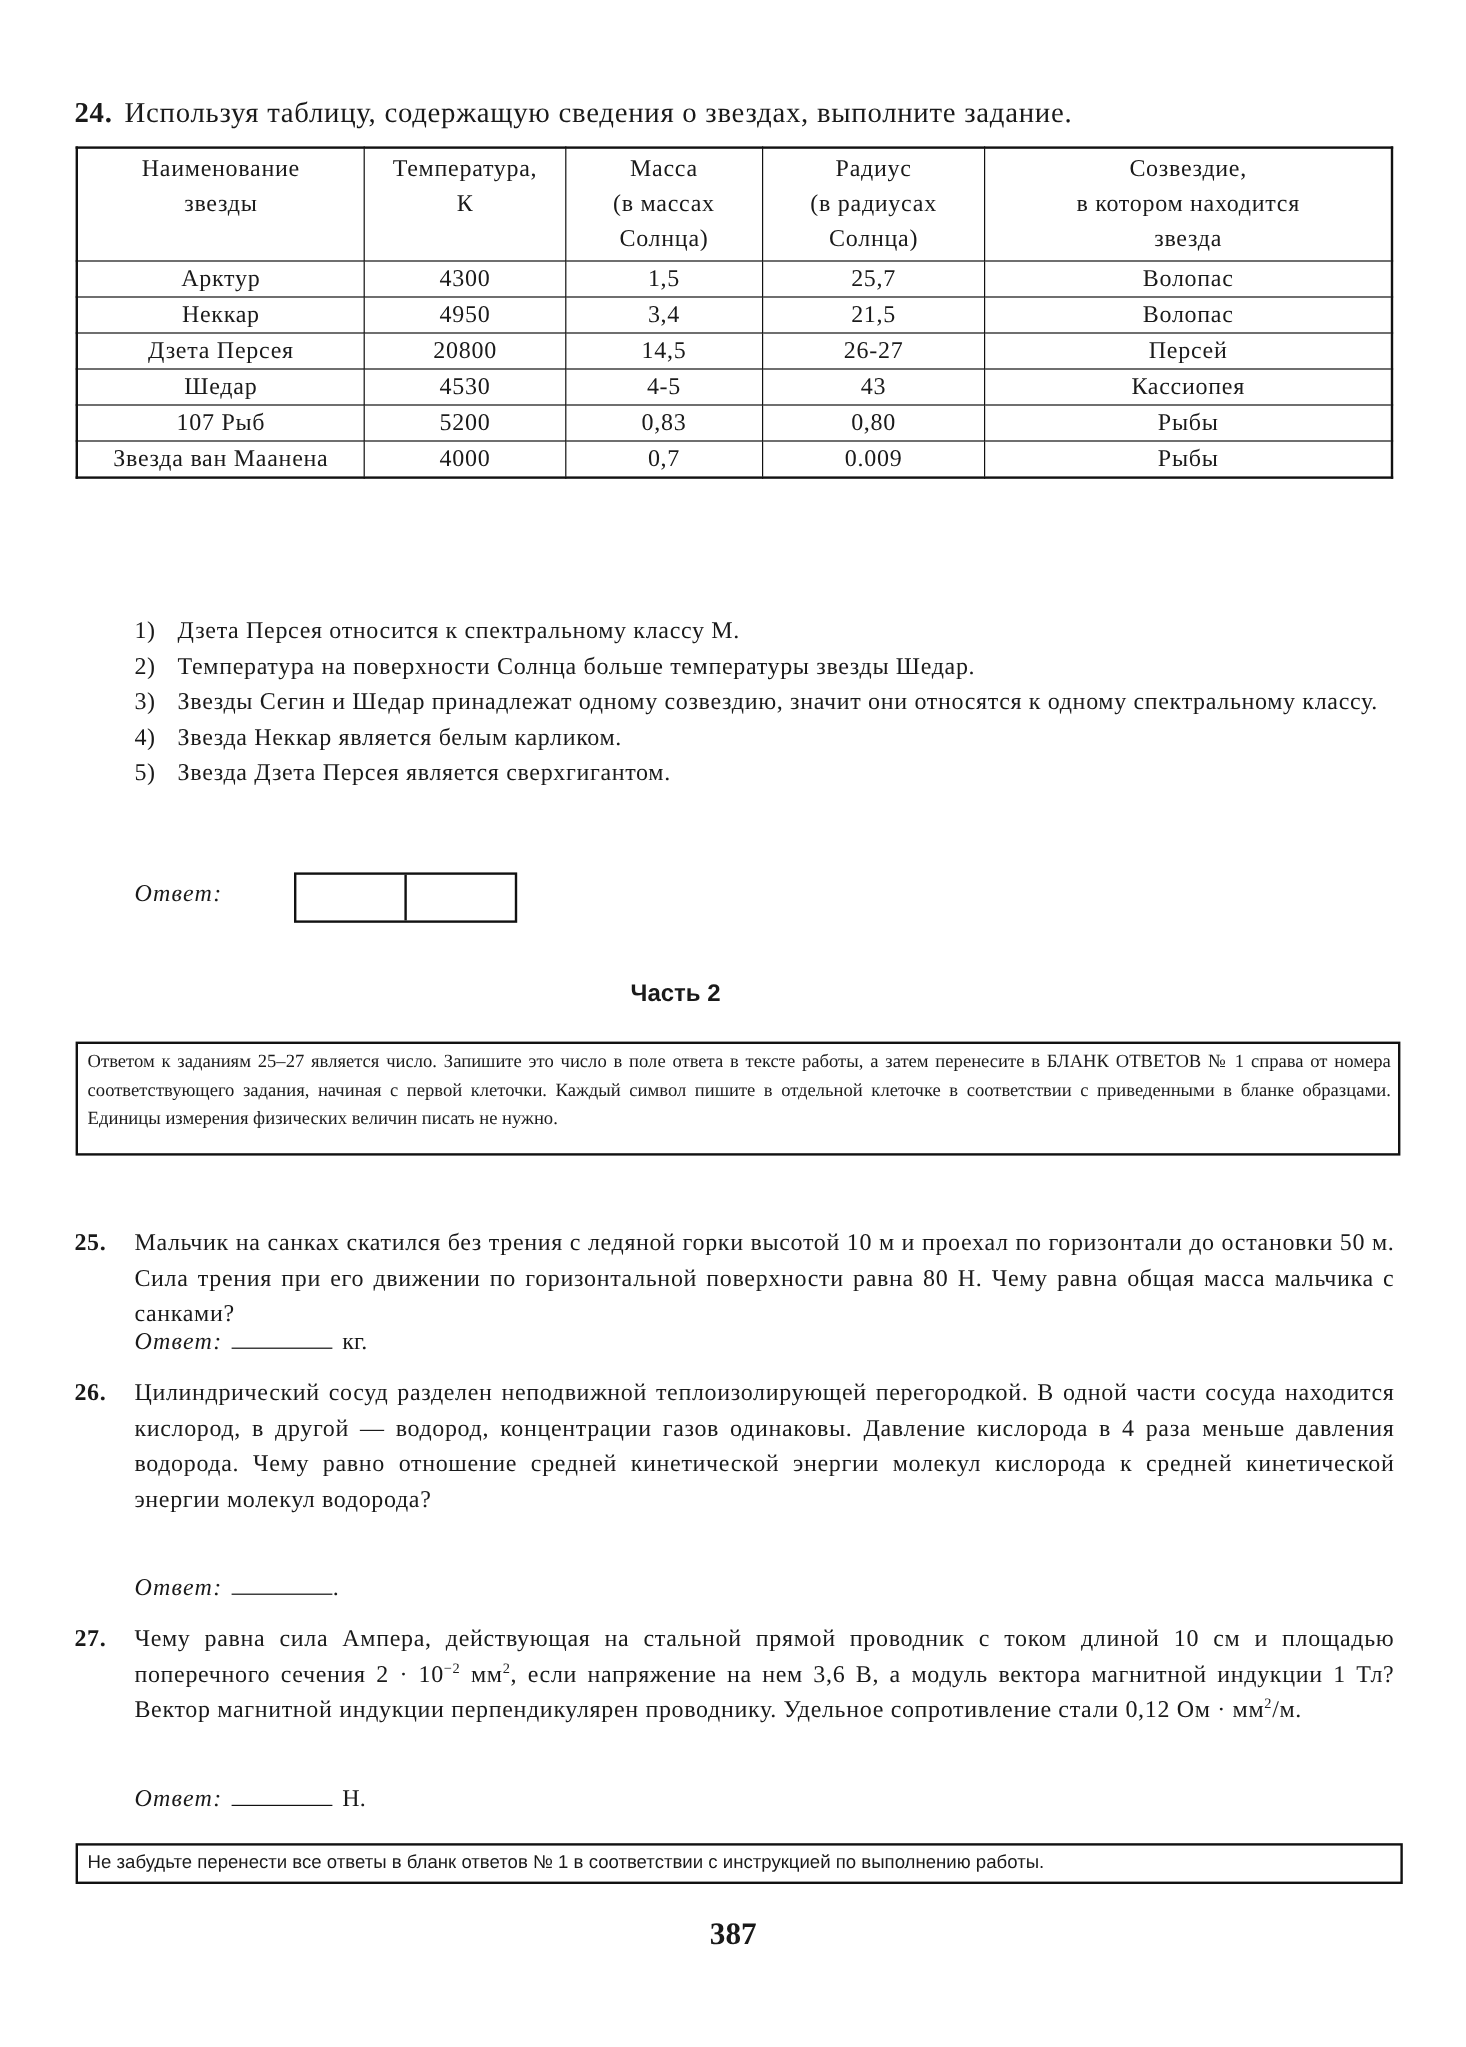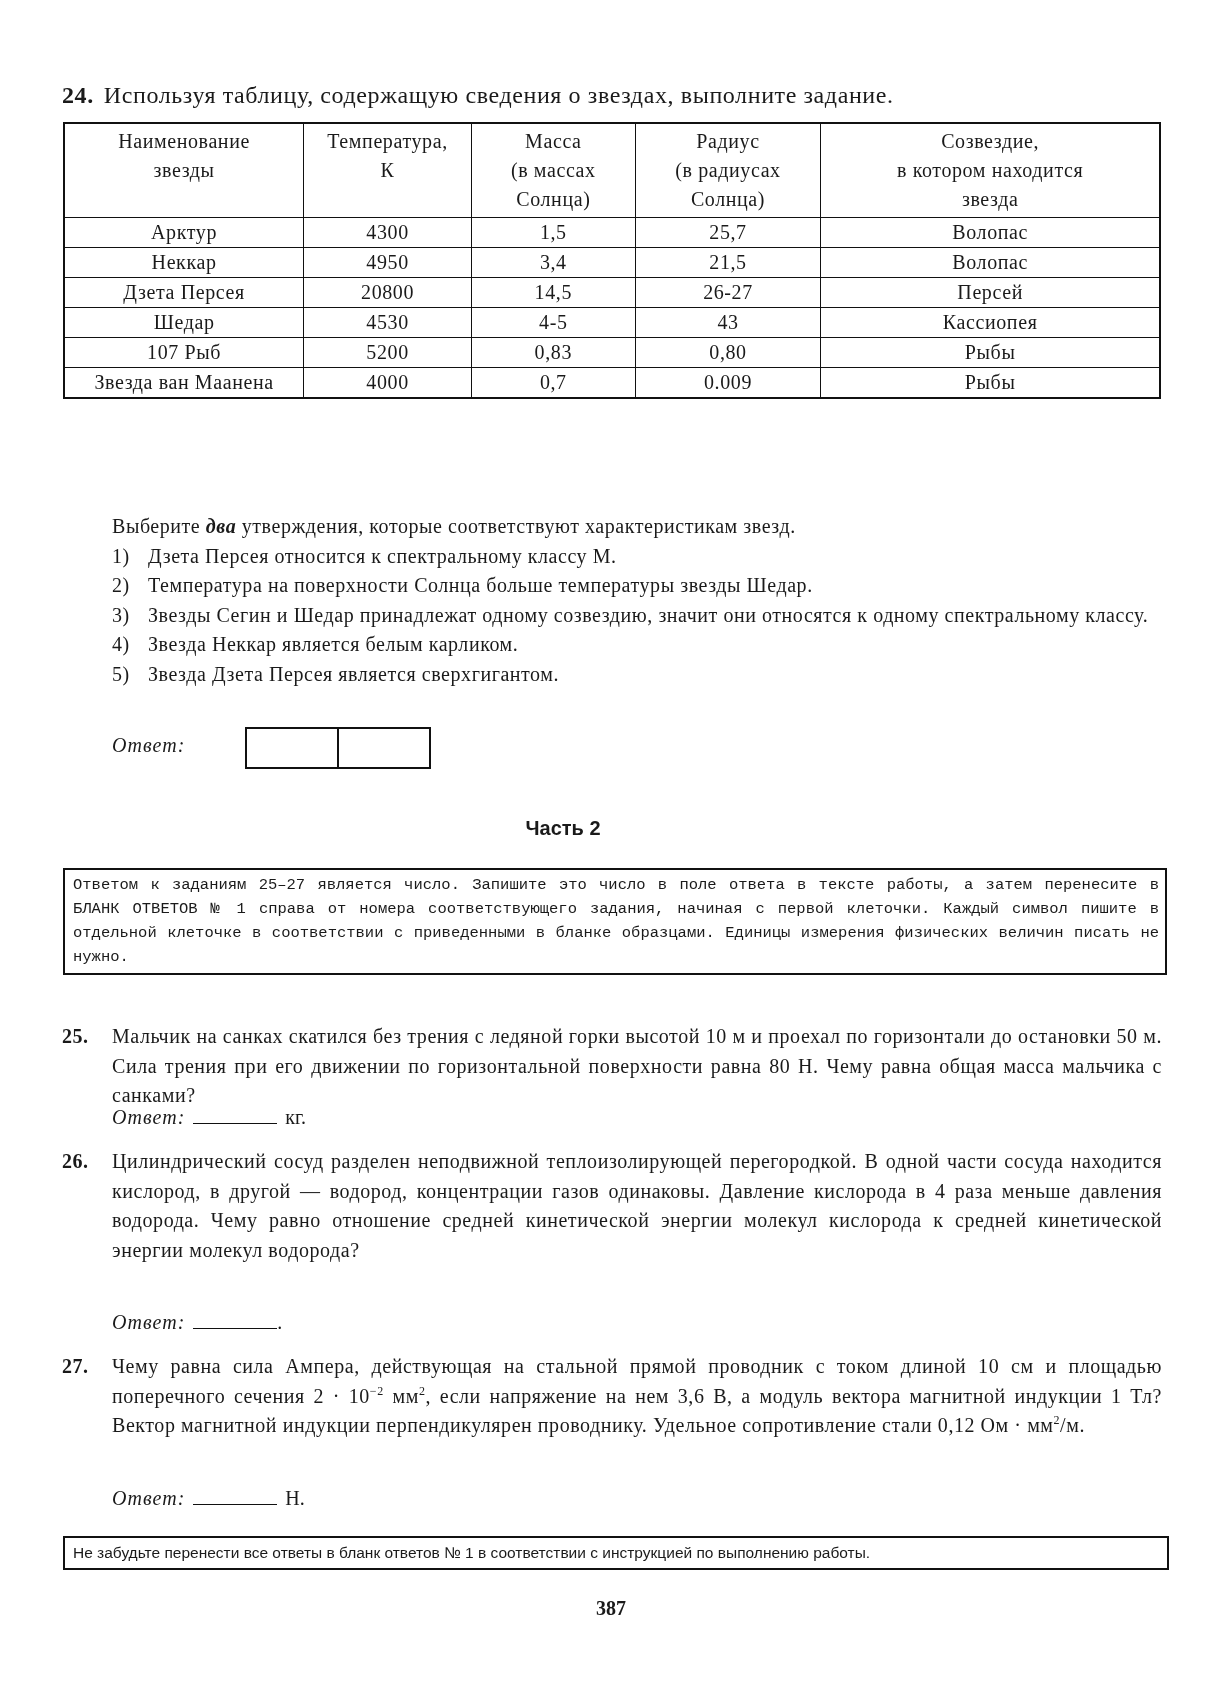--- a/index.html
+++ b/index.html
@@ -120,22 +120,22 @@
       font-family: "Liberation Sans", "DejaVu Sans", sans-serif;
       font-weight: bold;
       font-size: 20px;
     }
     .instr-box {
       position: absolute;
       left: 63px;
       top: 868px;
       width: 1086px;
       border: 2px solid #111;
-      padding: 3px 6px 4px 8px;
-      font-family: Liberation Mono, monospace;
+      padding: 3px 6px 16px 8px;
+      font-family: Liberation Serif, serif;
       font-size: 15.5px;
       line-height: 24px;
       text-align: justify;
     }
 
     
     .problem {
       position: absolute;
       left: 62px;
       width: 1100px;
@@ -182,21 +182,21 @@
       font-size: 15.5px;
       line-height: 24px;
     }
     .page-number {
       position: absolute;
       left: 0;
       width: 1222px;
       top: 1597px;
       text-align: center;
       font-family: "Liberation Serif", "DejaVu Serif", serif;
-      font-size: 20px;
+      font-size: 26px;
       font-weight: bold;
     }
   </style>
 </head>
 <body>
 
 <div class="page">
 
   <div class="task-head">
     <span class="task-num">24.</span><span>Используя таблицу, содержащую сведения о звездах, выполните задание.</span>
@@ -277,23 +277,20 @@
         <td>Звезда ван Маанена</td>
         <td>4000</td>
         <td>0,7</td>
         <td>0.009</td>
         <td>Рыбы</td>
       </tr>
     </tbody>
   </table>
 
   <div class="statements">
-    <div class="intro">
-      <span>Выберите </span><em>два</em><span> утверждения, которые соответствуют характеристикам звезд.</span>
-    </div>
     <div class="stmt">
       <span class="n">1)</span>
       <span class="t">Дзета Персея относится к спектральному классу М.</span>
     </div>
     <div class="stmt">
       <span class="n">2)</span>
       <span class="t">Температура на поверхности Солнца больше температуры звезды Шедар.</span>
     </div>
     <div class="stmt">
       <span class="n">3)</span>

